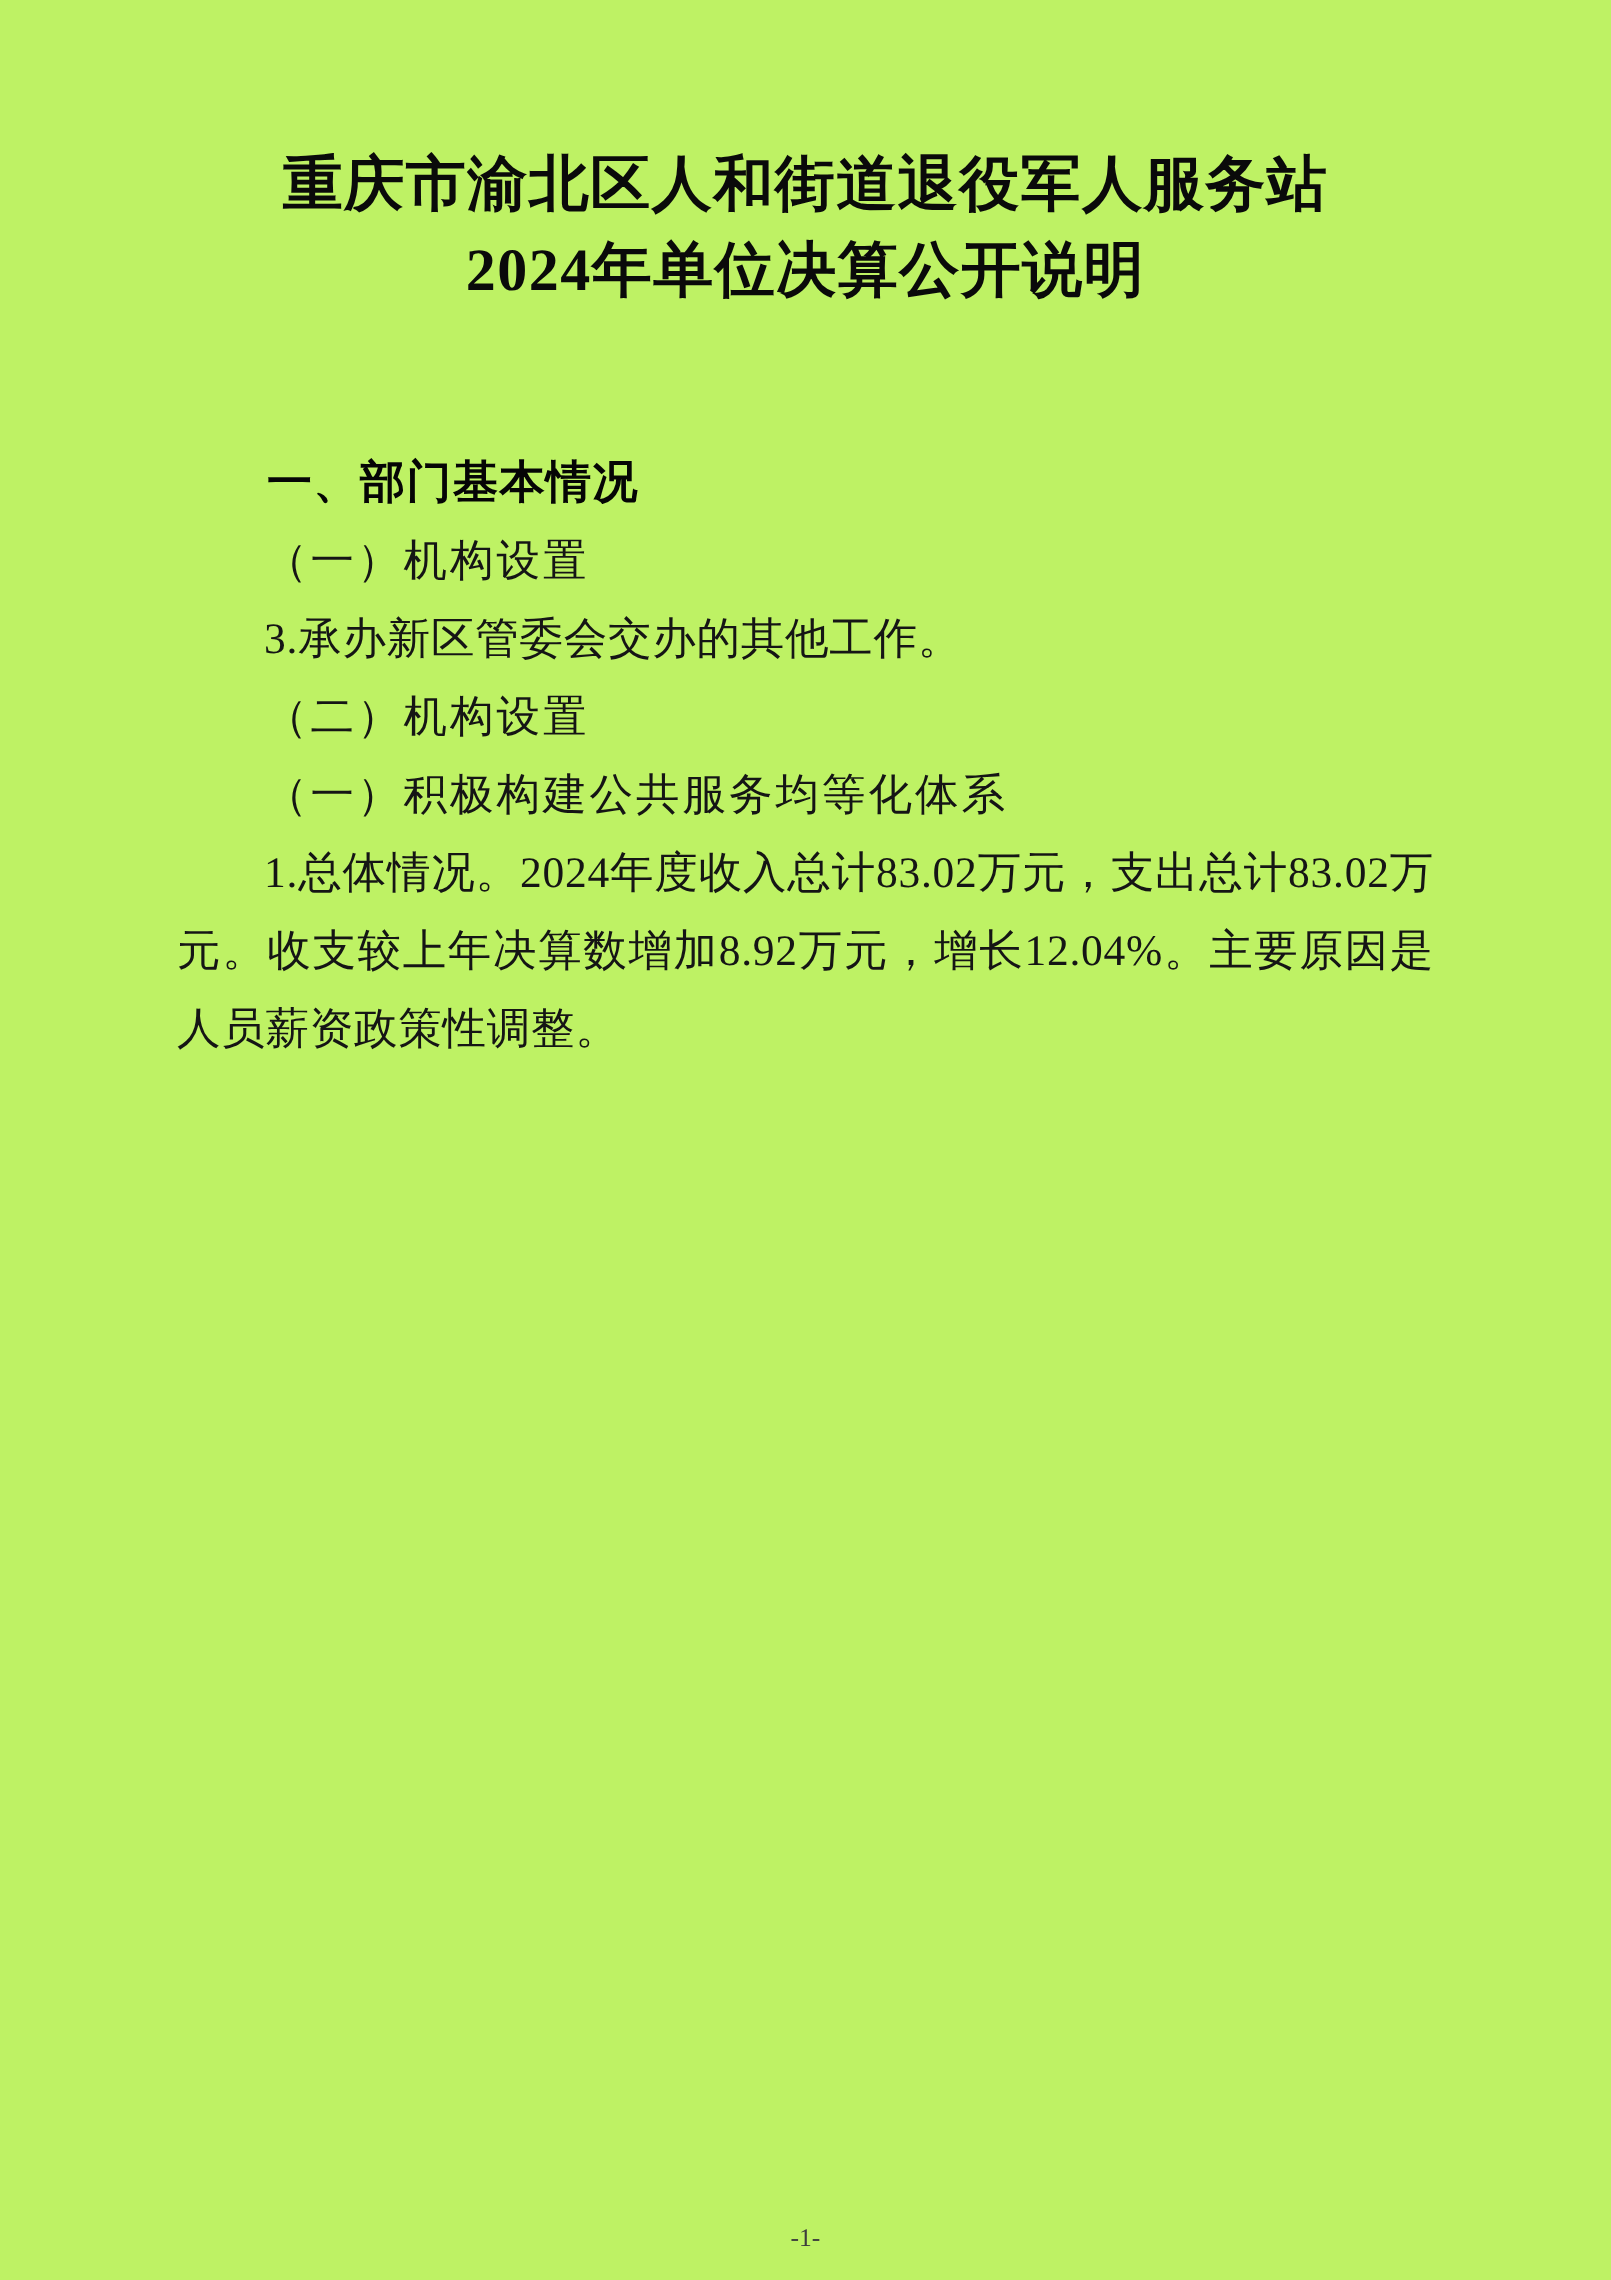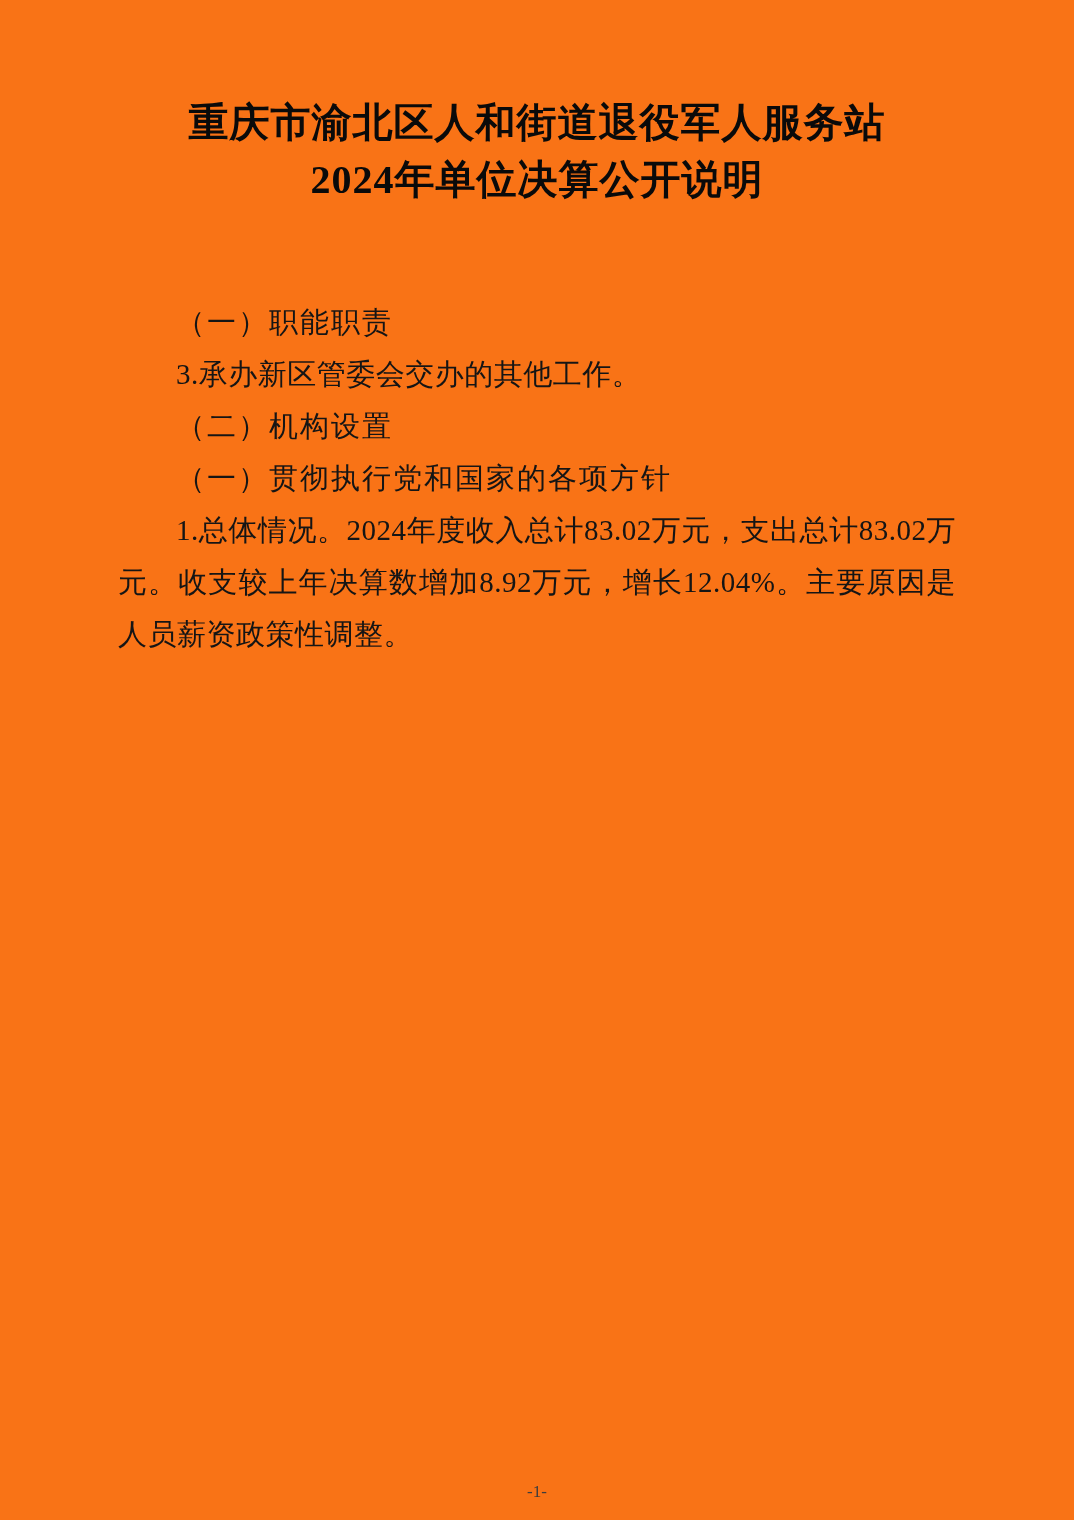--- a/index.html
+++ b/index.html
@@ -4,21 +4,21 @@
 <style>
   html, body {
     margin: 0;
     padding: 0;
     background: #ffffff;
   }
   .page {
     position: relative;
     width: 1074px;
     height: 1520px;
-    background: #f97316;
+    background: #bef264;
     overflow: hidden;
     font-family: "Liberation Serif", serif;
     color: #121212;
   }
   .doc-title {
     margin: 0;
     padding-top: 94px;
     text-align: center;
     font-family: "Liberation Serif", serif;
     font-weight: bold;
@@ -72,22 +72,23 @@
 <body>
 
 <div class="page">
 
   <h1 class="doc-title">
     <span class="title-line">重庆市渝北区人和街道退役军人服务站</span>
     <span class="title-line">2024年单位决算公开说明</span>
   </h1>
 
   <div class="doc-body">
-    <p class="blk heading2">（一）职能职责</p>
+    <p class="blk heading1">一、部门基本情况</p>
+    <p class="blk heading2">（一）机构设置</p>
     <p class="blk paragraph">3.承办新区管委会交办的其他工作。</p>
     <p class="blk heading2">（二）机构设置</p>
-    <p class="blk heading2">（一）贯彻执行党和国家的各项方针</p>
+    <p class="blk heading2">（一）积极构建公共服务均等化体系</p>
     <p class="blk paragraph">1.总体情况。2024年度收入总计83.02万元，支出总计83.02万元。收支较上年决算数增加8.92万元，增长12.04%。主要原因是人员薪资政策性调整。</p>
   </div>
 
   <div class="page-footer">-1-</div>
 
 </div>
 
 </body></html>

